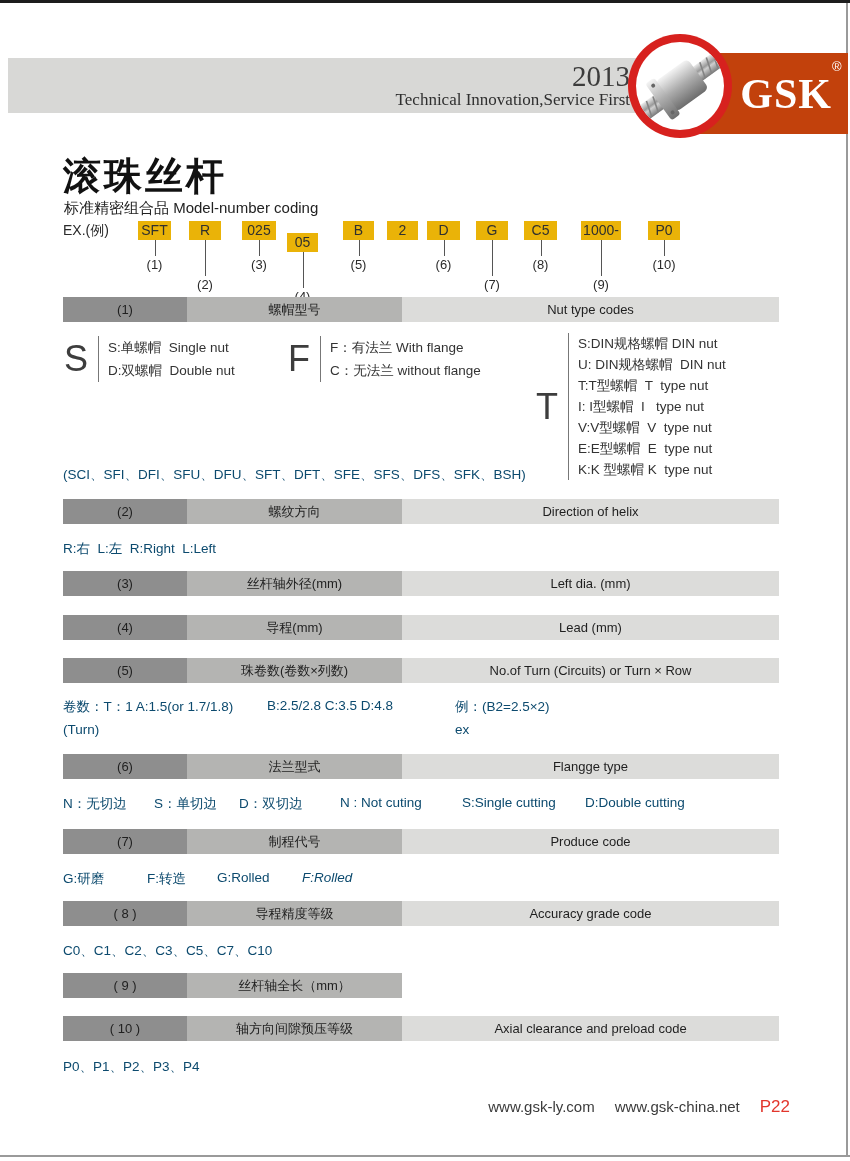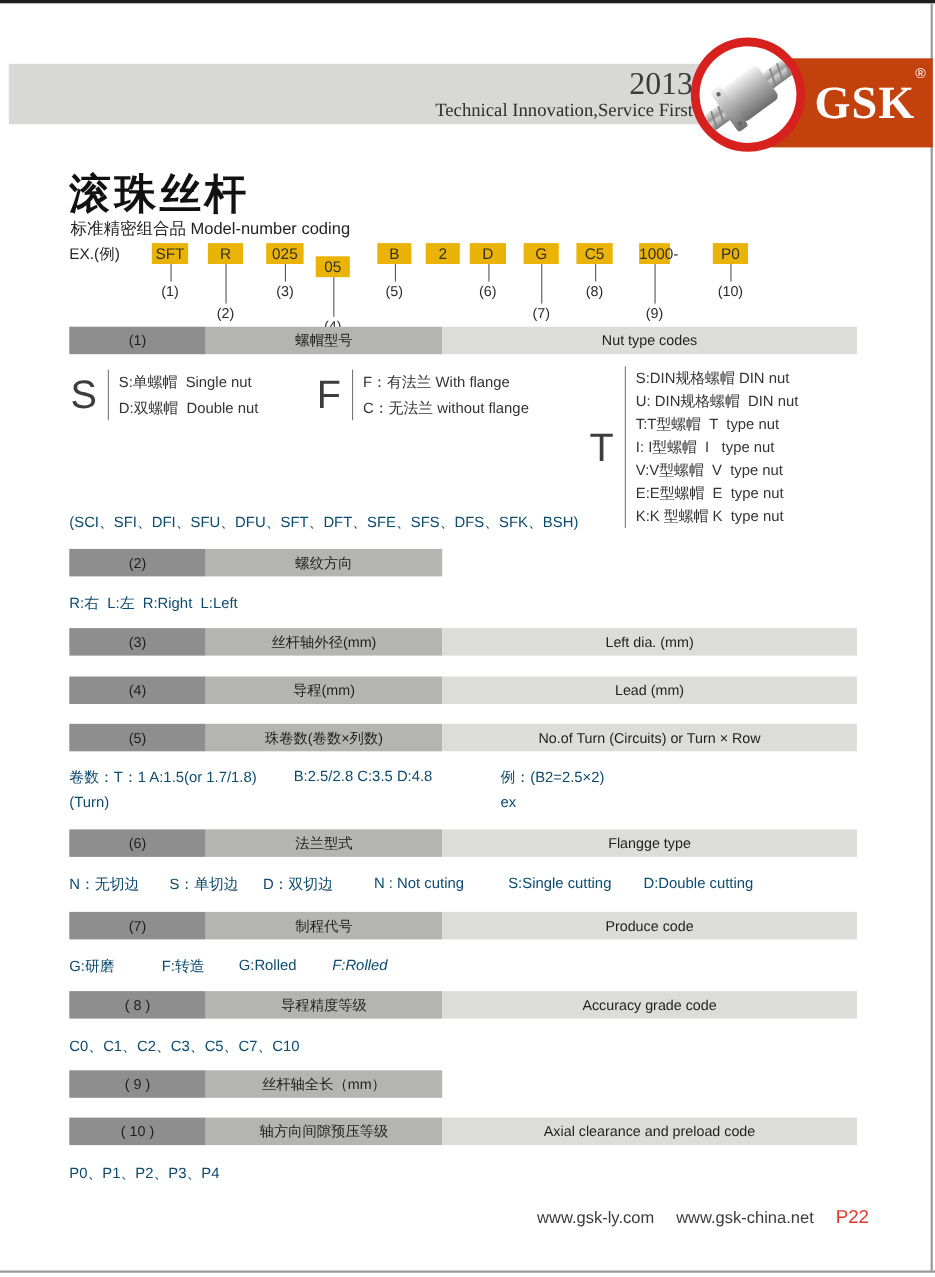--- a/index.html
+++ b/index.html
@@ -151,21 +151,21 @@
   <div class="col t2" style="left:476px;width:32px;">
     <div class="code-box">G</div>
     <i class="tick"></i>
     <span class="num">(7)</span>
   </div>
   <div class="col t1" style="left:524px;width:33px;">
     <div class="code-box">C5</div>
     <i class="tick"></i>
     <span class="num">(8)</span>
   </div>
-  <div class="col t2" style="left:581px;width:28px;">
+  <div class="col t2" style="left:581px;width:40px;">
     <div class="code-box">1000-</div>
     <i class="tick"></i>
     <span class="num">(9)</span>
   </div>
   <div class="col t1" style="left:648px;width:32px;">
     <div class="code-box">P0</div>
     <i class="tick"></i>
     <span class="num">(10)</span>
   </div>
 
@@ -198,20 +198,21 @@
       <div>V:V型螺帽  V  type nut</div>
       <div>E:E型螺帽  E  type nut</div>
       <div>K:K 型螺帽 K  type nut</div>
     </div>
   </div>
   <div class="note" style="left:63px;top:463px;">(SCI、SFI、DFI、SFU、DFU、SFT、DFT、SFE、SFS、DFS、SFK、BSH)</div>
 
   <div class="bar" style="top:496px;">
     <div class="seg d">(2)</div>
     <div class="seg m">螺纹方向</div>
+    <div class="seg l">Direction of helix</div>
   </div>
   <div class="note" style="left:63px;top:537px;">R:右  L:左  R:Right  L:Left</div>
 
   <div class="bar" style="top:568px;">
     <div class="seg d">(3)</div>
     <div class="seg m">丝杆轴外径(mm)</div>
     <div class="seg l">Left dia. (mm)</div>
   </div>
 
   <div class="bar" style="top:612px;">

